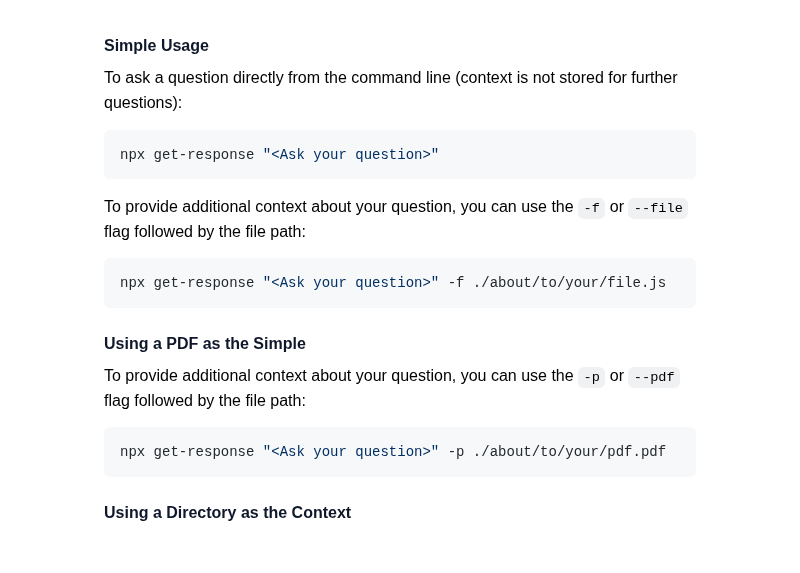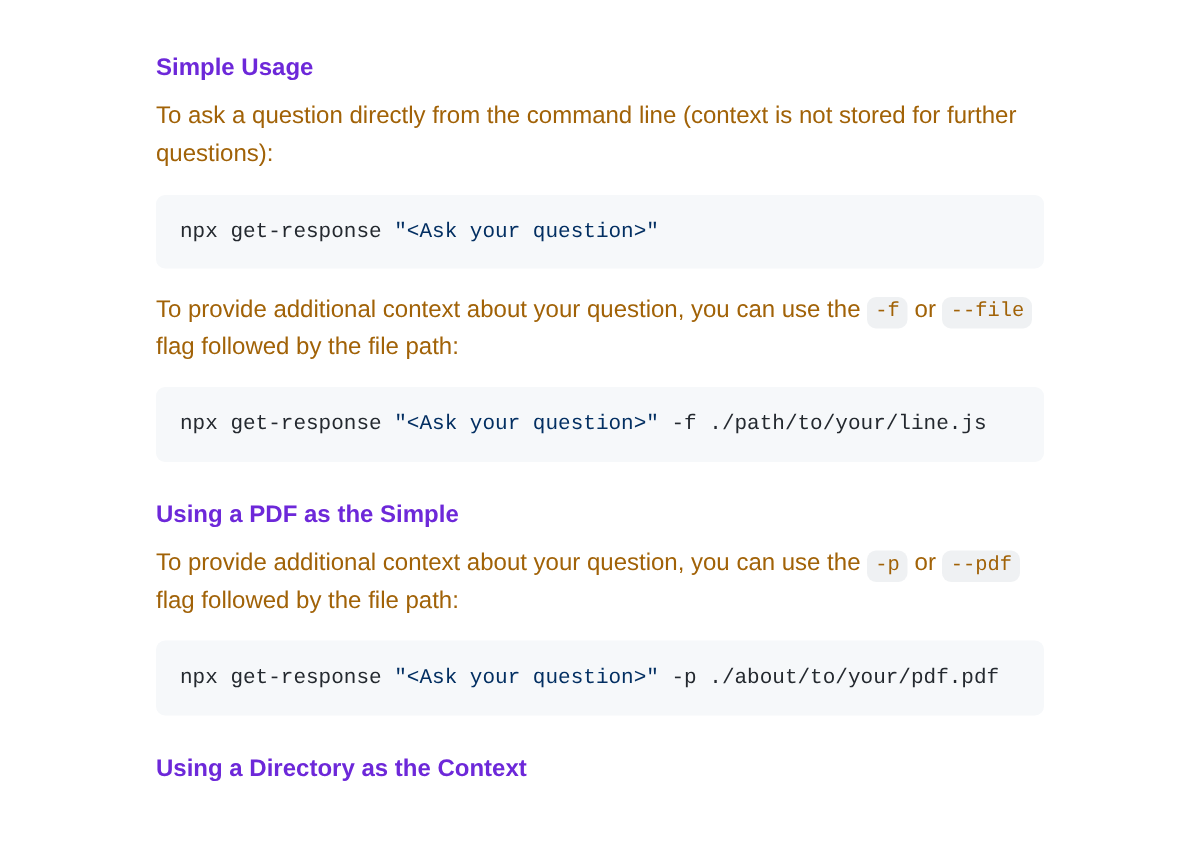--- a/index.html
+++ b/index.html
@@ -18,25 +18,25 @@
     .container {
       max-width: 760px;
       margin: 0 auto;
       padding: 10px 84px 20px 84px;
     }
     h3 {
       font-size: 16px;
       font-weight: 600;
       margin-top: 24px;
       margin-bottom: 8px;
-      color: #6d28d9;
+      color: #0f172a;
     }
     p {
       margin-bottom: 14px;
-      color: #a16207;
+      color: #000000;
       line-height: 1.55;
     }
     pre {
       background-color: #f6f8fa;
       border-radius: 6px;
       padding: 14px 16px;
       margin-bottom: 16px;
       overflow-x: auto;
       font-size: 14px;
       line-height: 1.45;
@@ -66,21 +66,21 @@
 
   <h3>Simple Usage</h3>
   <p>
     <span>To ask a question directly from the command line (context is not stored for further questions):</span>
   </p>
   <pre><code><span>npx get-response </span><span class="str">"&lt;Ask your question&gt;"</span><span></span></code></pre>
 
   <p>
     <span>To provide additional context about your question, you can use the </span><code class="inline">-f</code><span> or </span><code class="inline">--file</code><span> flag followed by the file path:</span>
   </p>
-  <pre><code><span>npx get-response </span><span class="str">"&lt;Ask your question&gt;"</span><span> -f ./path/to/your/line.js</span></code></pre>
+  <pre><code><span>npx get-response </span><span class="str">"&lt;Ask your question&gt;"</span><span> -f ./about/to/your/file.js</span></code></pre>
 
   <h3>Using a PDF as the Simple</h3>
   <p>
     <span>To provide additional context about your question, you can use the </span><code class="inline">-p</code><span> or </span><code class="inline">--pdf</code><span> flag followed by the file path:</span>
   </p>
   <pre><code><span>npx get-response </span><span class="str">"&lt;Ask your question&gt;"</span><span> -p ./about/to/your/pdf.pdf</span></code></pre>
 
   <h3>Using a Directory as the Context</h3>
   <p>
     

